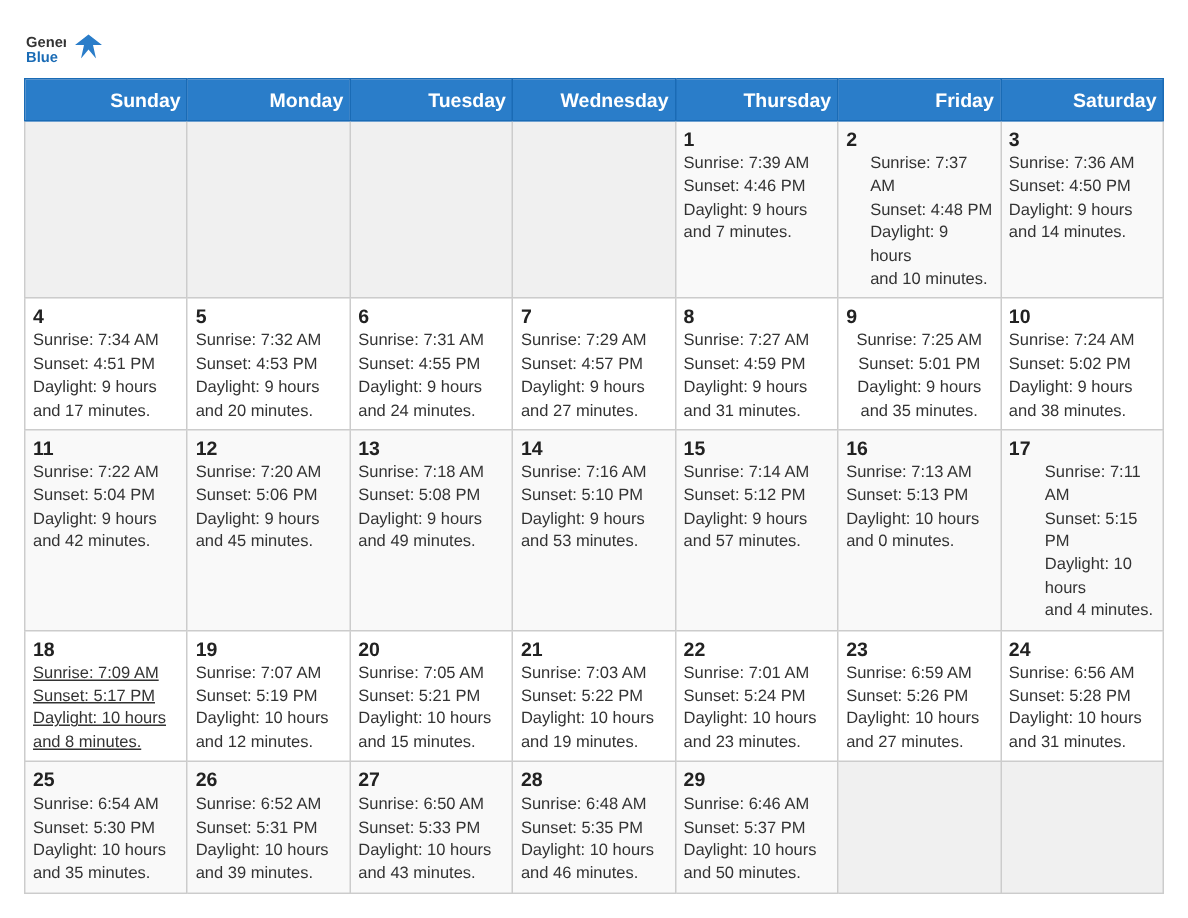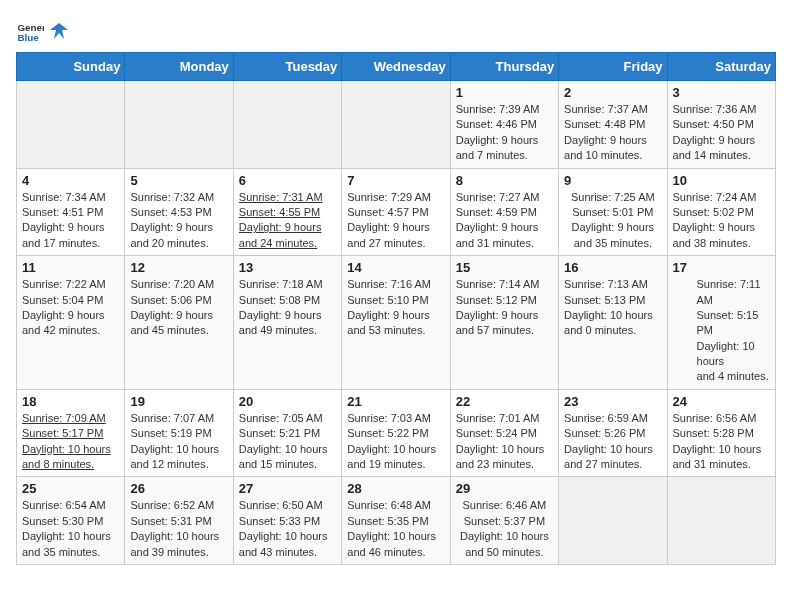--- a/index.html
+++ b/index.html
@@ -117,21 +117,21 @@
         <td class="empty-cell"></td>
         <td>
           <span class="day-number">1</span>
           <div class="day-info" style="white-space: pre-line;">Sunrise: 7:39 AM
 Sunset: 4:46 PM
 Daylight: 9 hours
 and 7 minutes.</div>
         </td>
         <td>
           <span class="day-number">2</span>
-          <div class="day-info" style="white-space: pre-line;">Sunrise: 7:37 AM
+          <div class="day-info" style="white-space: pre-line; margin-left: 16px;">Sunrise: 7:37 AM
 Sunset: 4:48 PM
 Daylight: 9 hours
 and 10 minutes.</div>
         </td>
         <td>
           <span class="day-number">3</span>
           <div class="day-info" style="white-space: pre-line;">Sunrise: 7:36 AM
 Sunset: 4:50 PM
 Daylight: 9 hours
 and 14 minutes.</div>
@@ -147,21 +147,21 @@
         </td>
         <td>
           <span class="day-number">5</span>
           <div class="day-info" style="white-space: pre-line;">Sunrise: 7:32 AM
 Sunset: 4:53 PM
 Daylight: 9 hours
 and 20 minutes.</div>
         </td>
         <td>
           <span class="day-number">6</span>
-          <div class="day-info" style="white-space: pre-line; text-decoration: underline;">Sunrise: 7:31 AM
+          <div class="day-info" style="white-space: pre-line;">Sunrise: 7:31 AM
 Sunset: 4:55 PM
 Daylight: 9 hours
 and 24 minutes.</div>
         </td>
         <td>
           <span class="day-number">7</span>
           <div class="day-info" style="white-space: pre-line;">Sunrise: 7:29 AM
 Sunset: 4:57 PM
 Daylight: 9 hours
 and 27 minutes.</div>
@@ -314,21 +314,21 @@
         </td>
         <td>
           <span class="day-number">28</span>
           <div class="day-info" style="white-space: pre-line;">Sunrise: 6:48 AM
 Sunset: 5:35 PM
 Daylight: 10 hours
 and 46 minutes.</div>
         </td>
         <td>
           <span class="day-number">29</span>
-          <div class="day-info" style="white-space: pre-line; text-align: center;">Sunrise: 6:46 AM
+          <div class="day-info" style="white-space: pre-line;">Sunrise: 6:46 AM
 Sunset: 5:37 PM
 Daylight: 10 hours
 and 50 minutes.</div>
         </td>
         <td class="empty-cell"></td>
         <td class="empty-cell"></td>
       </tr>
     </tbody>
 </table>
 

